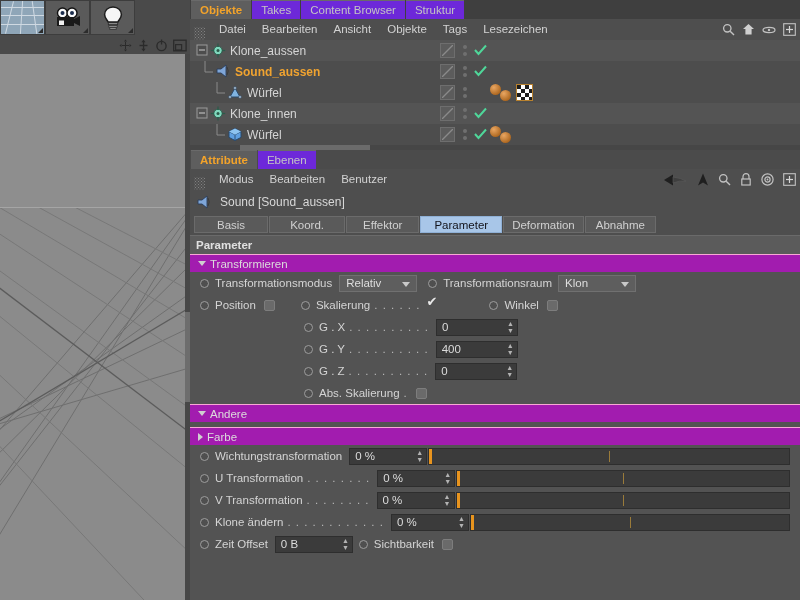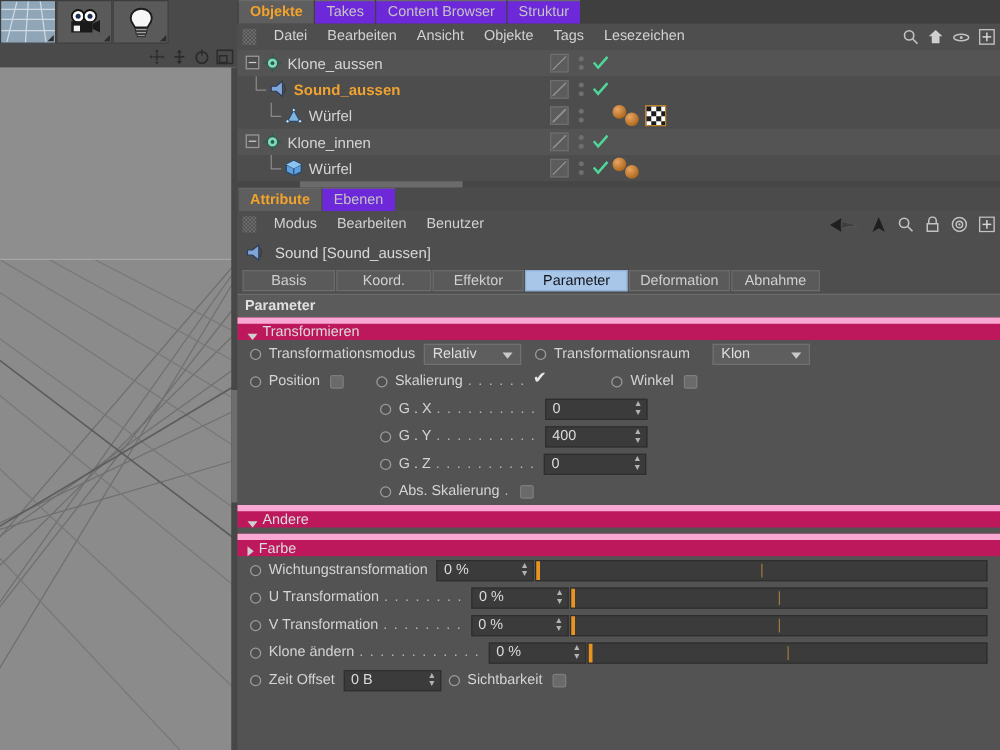--- a/index.html
+++ b/index.html
@@ -66,21 +66,21 @@
     padding-left: 1px;
   }
   .tab {
     padding: 0 9px; display:flex; align-items:center; font-size:11.5px;
     color:#c4c4c4; background:#6d28d9; margin-right:1px; border-top:1px solid #6a6a6a;
   }
   .tab.active { background:#5e5e5e; color:#f3a32a; font-weight:bold; }
 
   
   .menurow {
-    height: 21px; background:#4e4e4e; display:flex; align-items:center;
+    height: 21px; background:#4e4e4e; display:flex; align-items:flex-end;
     padding-left:4px; position:relative;
   }
   .gripper {
     width:11px; height:13px; margin-right:6px;
     background-image:
       radial-gradient(#8a8a8a 0.5px, transparent 0.6px),
       radial-gradient(#8a8a8a 0.5px, transparent 0.6px);
     background-size: 3px 3px; background-position: 0 0, 1.5px 1.5px;
     opacity:.85;
   }
@@ -113,22 +113,22 @@
   .ptabs { height:21px; background:#4e4e4e; display:flex; align-items:center; padding:0 4px; gap:1px; }
   .ptab {
     height:17px; padding:0 12px; display:flex; align-items:center; justify-content:center;
     background:#5a5a5a; color:#d0d0d0; font-size:11.5px; border:1px solid #6b6b6b;
   }
   .ptab.active { background:#a8c6e8; color:#12131a; border-color:#8fb0d6; }
 
   .section-title { height:19px; background:#5b5b5b; display:flex; align-items:center;
     padding-left:6px; font-weight:bold; font-size:11.5px; color:#e0e0e0;
     border-top:1px solid #6a6a6a; }
-  .group-bar { height:18px; background:#be185d; display:flex; align-items:flex-end;
-    padding-left:8px; font-size:11.5px; color:#dcdcdc; border-top:5px solid #f9a8d4; gap:4px;}
+  .group-bar { height:18px; background:#a21caf; display:flex; align-items:center;
+    padding-left:8px; font-size:11.5px; color:#dcdcdc; border-top:1px solid #f9a8d4; gap:4px;}
   .tri-d { width:0;height:0;border-left:4px solid transparent;border-right:4px solid transparent;border-top:5px solid #cfcfcf; }
   .tri-r { width:0;height:0;border-top:4px solid transparent;border-bottom:4px solid transparent;border-left:5px solid #cfcfcf; }
 
   .prow { height:22px; display:flex; align-items:center; padding-left:8px; gap:0; }
   .radio { width:9px; height:9px; border-radius:50%; border:1.6px solid #9d9d9d; background:#4f4f4f; flex:none; }
   .plabel { font-size:11.5px; color:#d4d4d4; margin-left:6px; white-space:nowrap; }
   .dots-fill { flex:none; font-size:11.5px; color:#b9b9b9; letter-spacing:1px; }
   .cbx { width:11px; height:11px; background:#5f5f5f; border:1px solid #767676; border-radius:1px; flex:none; position:relative;}
   .cbx.checked::after{ content:'✔'; position:absolute; left:-2px; top:-6px; font-size:13px; color:#e8e8e8; }
   .cbx.plain { background:#6a6a6a; border:1px solid #7d7d7d; border-radius:2px; }
@@ -508,21 +508,21 @@
 
     <div class="prow" style="padding-left:10px;">
       <span class="radio"></span>
       <span class="plabel">Transformationsmodus</span>
       <span class="dropdown" style="width:78px;margin-left:7px;">
         <span>Relativ</span>
         <span class="dd-arrow"></span>
       </span>
       <span class="radio" style="margin-left:11px;"></span>
       <span class="plabel">Transformationsraum</span>
-      <span class="dropdown" style="width:78px;margin-left:18px;">
+      <span class="dropdown" style="width:78px;margin-left:6px;">
         <span>Klon</span>
         <span class="dd-arrow"></span>
       </span>
     </div>
 
     <div class="prow" style="padding-left:10px;">
       <span class="radio"></span>
       <span class="plabel">Position</span>
       <span class="cbx plain" style="margin-left:8px;"></span>
       <span class="radio" style="margin-left:26px;"></span>

